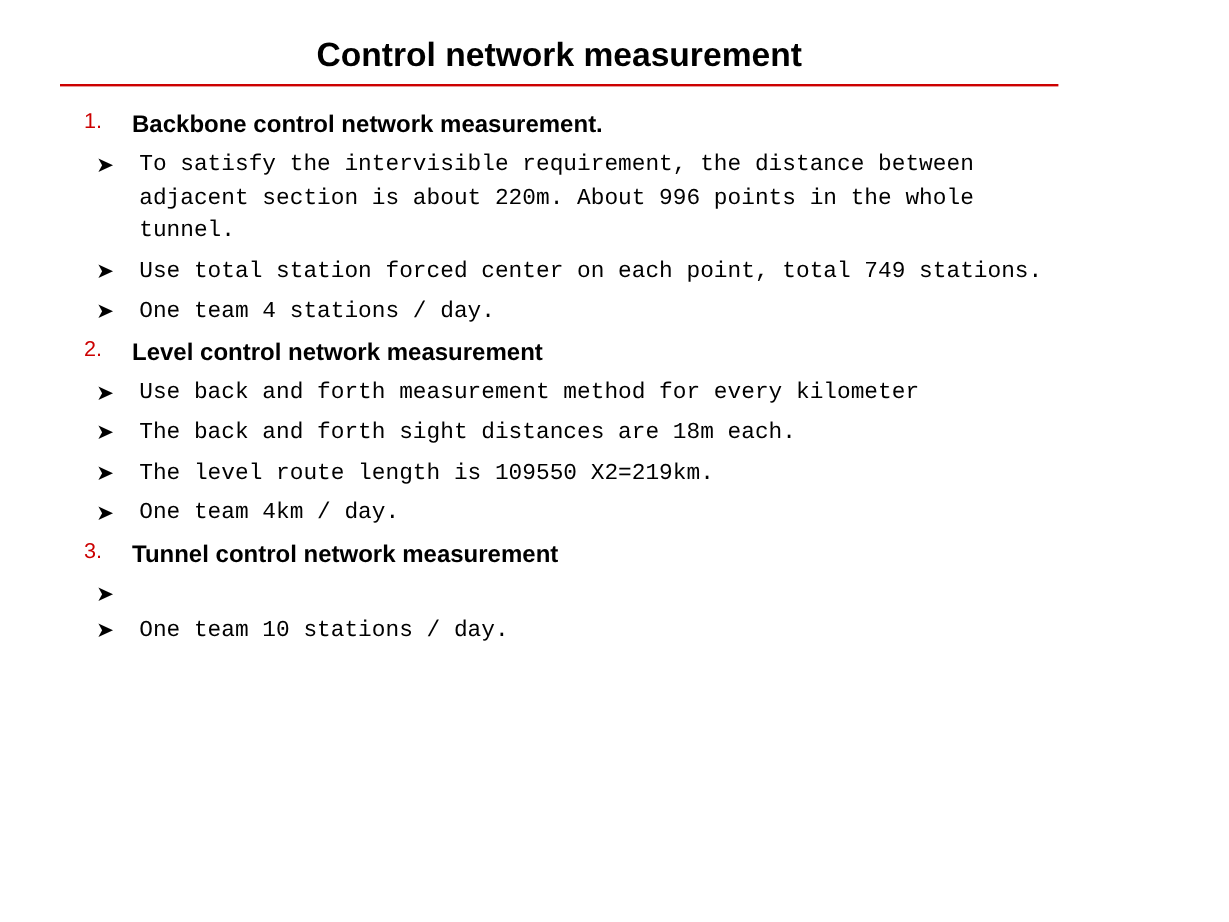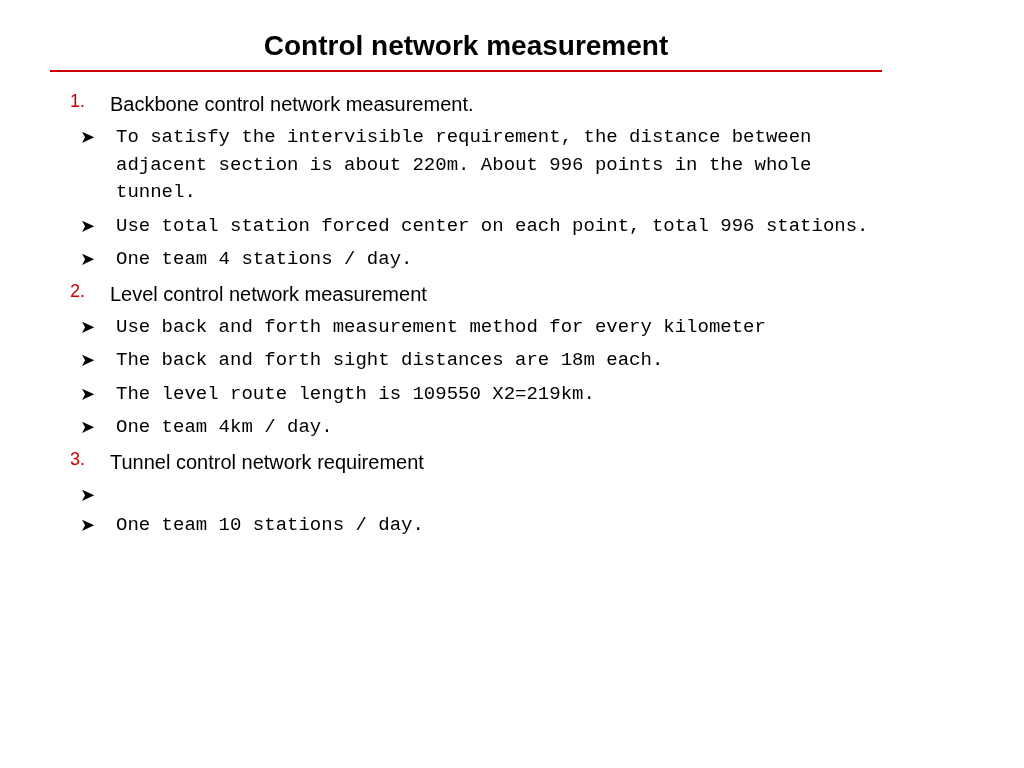--- a/index.html
+++ b/index.html
@@ -58,20 +58,21 @@
       font-family: Arial, sans-serif;
       min-width: 40px;
       padding-top: 1px;
     }
 
     .numbered-text {
       font-size: 20px;
       color: #000000;
       font-family: Arial, sans-serif;
       line-height: 1.4;
+      font-weight: bold;
     }
 
     .bullet-item {
       display: flex;
       align-items: flex-start;
       margin-bottom: 6px;
       padding-left: 10px;
     }
 
     .arrow {
@@ -101,21 +102,21 @@
   <div class="numbered-item">
         <span class="number">1.</span>
         <span class="numbered-text">Backbone control network measurement.</span>
       </div>
       <div class="bullet-item">
         <span class="arrow">➤</span>
         <span class="bullet-text">To satisfy the intervisible requirement, the distance between adjacent section is about 220m.  About 996 points in the whole tunnel.</span>
       </div>
       <div class="bullet-item">
         <span class="arrow">➤</span>
-        <span class="bullet-text">Use total station forced center on each point, total 996 stations.</span>
+        <span class="bullet-text">Use total station forced center on each point, total 749 stations.</span>
       </div>
       <div class="bullet-item">
         <span class="arrow">➤</span>
         <span class="bullet-text">One team  4 stations / day.</span>
       </div>
       <div class="numbered-item">
         <span class="number">2.</span>
         <span class="numbered-text">Level control network measurement</span>
       </div>
       <div class="bullet-item">
@@ -129,21 +130,21 @@
       <div class="bullet-item">
         <span class="arrow">➤</span>
         <span class="bullet-text">The level route length is 109550 X2=219km.</span>
       </div>
       <div class="bullet-item">
         <span class="arrow">➤</span>
         <span class="bullet-text"> One team 4km / day.</span>
       </div>
       <div class="numbered-item">
         <span class="number">3.</span>
-        <span class="numbered-text">Tunnel control network requirement</span>
+        <span class="numbered-text">Tunnel control network measurement</span>
       </div>
       <div class="bullet-item">
         <span class="arrow">➤</span>
       </div>
       <div class="bullet-item">
         <span class="arrow">➤</span>
         <span class="bullet-text">One team 10 stations / day.</span>
       </div>
     </div>
 </div>

